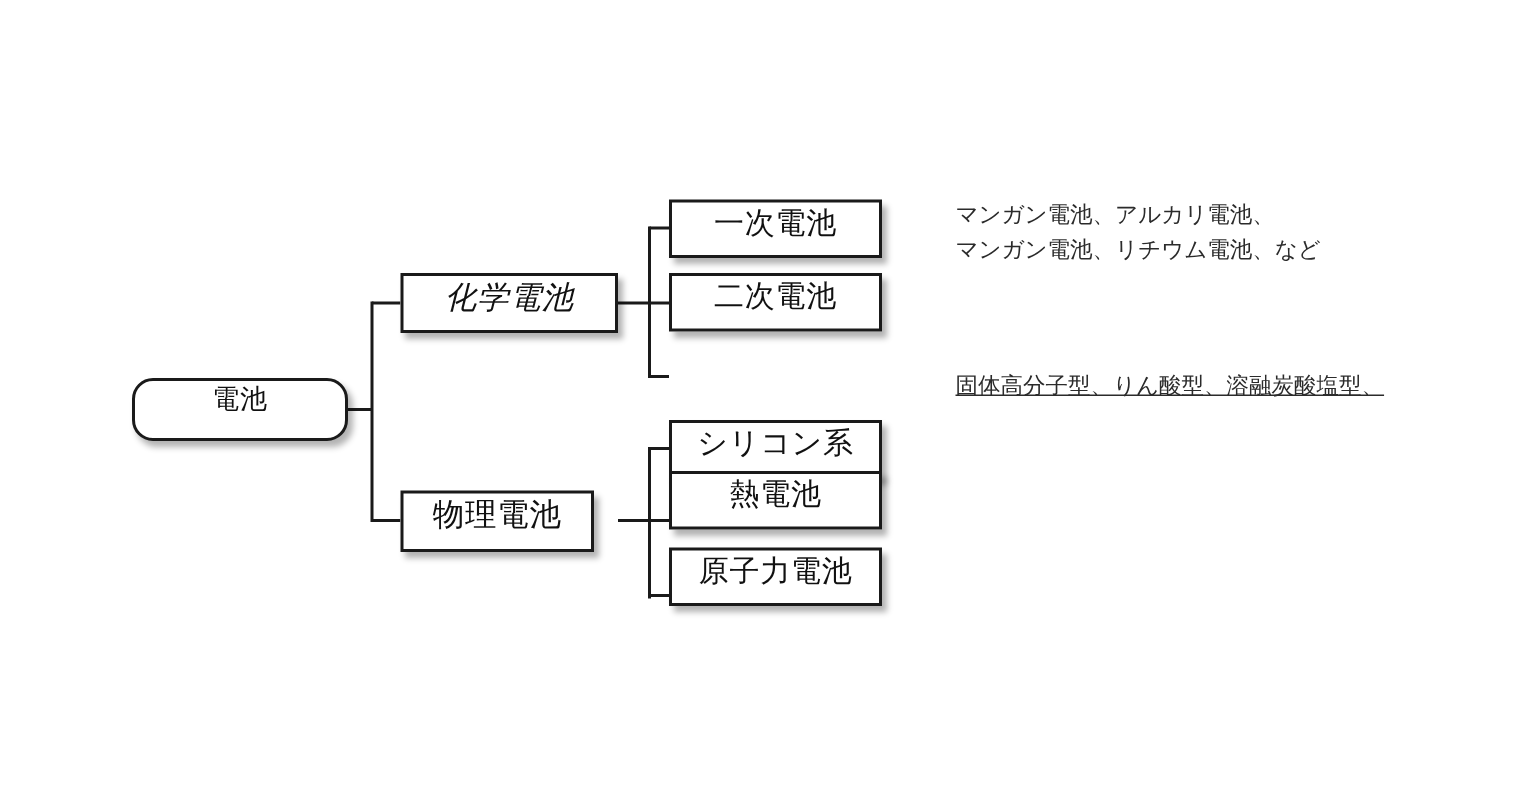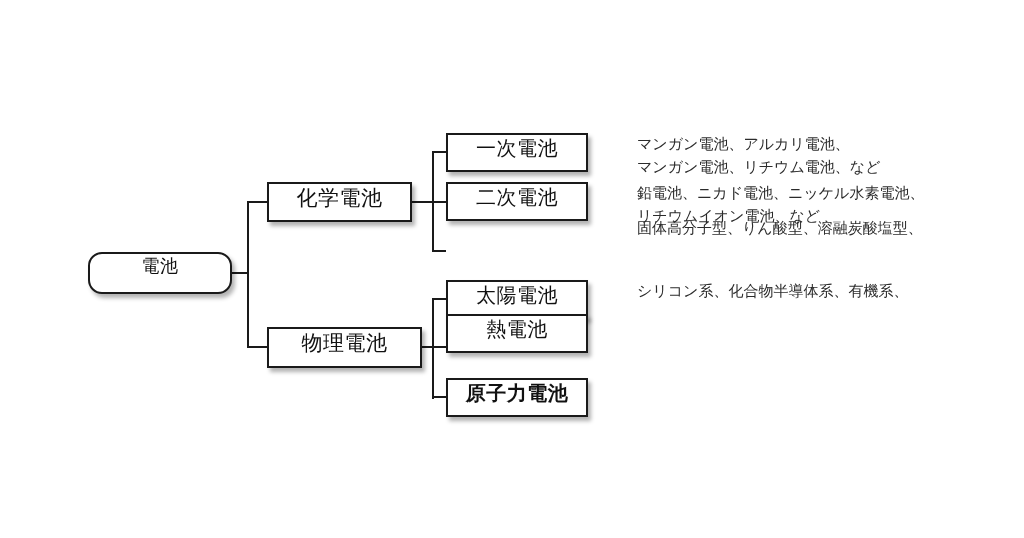--- a/index.html
+++ b/index.html
@@ -26,41 +26,41 @@
     box-sizing: border-box;
     box-shadow: 3px 4px 4px rgba(0,0,0,0.30);
     display: flex;
     align-items: flex-start;
     justify-content: center;
     font-size: 21px;
     color: #111111;
     letter-spacing: 0.5px;
   }
   .node.root       { left:  88px; top: 252px; width: 144px; height: 42px; font-size: 18px; border-radius: 14px; }
-  .node.cat-chem   { left: 267px; top: 182px; width: 145px; height: 40px; }
-  .node.cat-phys   { left: 267px; top: 327px; width: 155px; height: 41px; }
+  .node.cat-chem   { left: 267px; top: 182px; width: 145px; height: 40px; font-style: italic; }
+  .node.cat-phys   { left: 267px; top: 327px; width: 129px; height: 41px; }
   .node.type       { left: 446px; width: 142px; height: 39px; font-size: 20px; }
   .node.t0 { top: 133px; }
   .node.t1 { top: 182px; }
   .node.t2 { top: 231px; }
   .node.t3 { top: 280px; }
   .node.t4 { top: 314px; }
-  .node.t5 { top: 378px; font-weight: bold; }
+  .node.t5 { top: 365px; }
   .annotation {
     position: absolute;
     left: 622px;
     font-size: 15px;
     line-height: 23px;
     color: #2b2b2b;
     white-space: nowrap;
     margin-left: 15px;
   }
   .annotation.a0 { top: 132px; }
   .annotation.a1 { top: 181px; }
-  .annotation.a2 { top: 216px; }
+  .annotation.a2 { top: 246px; text-decoration: underline; }
   .annotation.a3 { top: 279px; }
 </style>
 </head>
 <body>
 
 <div class="canvas">
 
   <div class="line" style="left:232px; top:272px; width:16px; height:2px;"></div>
   <div class="line" style="left:247px; top:201px; width:2px;  height:147px;"></div>
   <div class="line" style="left:248px; top:201px; width:19px; height:2px;"></div>
@@ -89,37 +89,32 @@
     <span>物理電池</span>
   </div>
 
   <div class="node type t0">
     <span>一次電池</span>
   </div>
   <div class="node type t1">
     <span>二次電池</span>
   </div>
   <div class="node type t3">
-    <span>太陽電池</span>
+    <span>シリコン系</span>
   </div>
   <div class="node type t4">
     <span>熱電池</span>
   </div>
   <div class="node type t5">
     <span>原子力電池</span>
   </div>
 
   <div class="annotation a0">
     <div>マンガン電池、アルカリ電池、</div>
     <div>マンガン電池、リチウム電池、など</div>
   </div>
-  <div class="annotation a1">
-    <div>鉛電池、ニカド電池、ニッケル水素電池、</div>
-    <div>リチウムイオン電池、など</div>
-  </div>
   <div class="annotation a2">
     <div>固体高分子型、りん酸型、溶融炭酸塩型、</div>
   </div>
   <div class="annotation a3">
-    <div>シリコン系、化合物半導体系、有機系、</div>
   </div>
 
 </div>
 
 </body></html>

